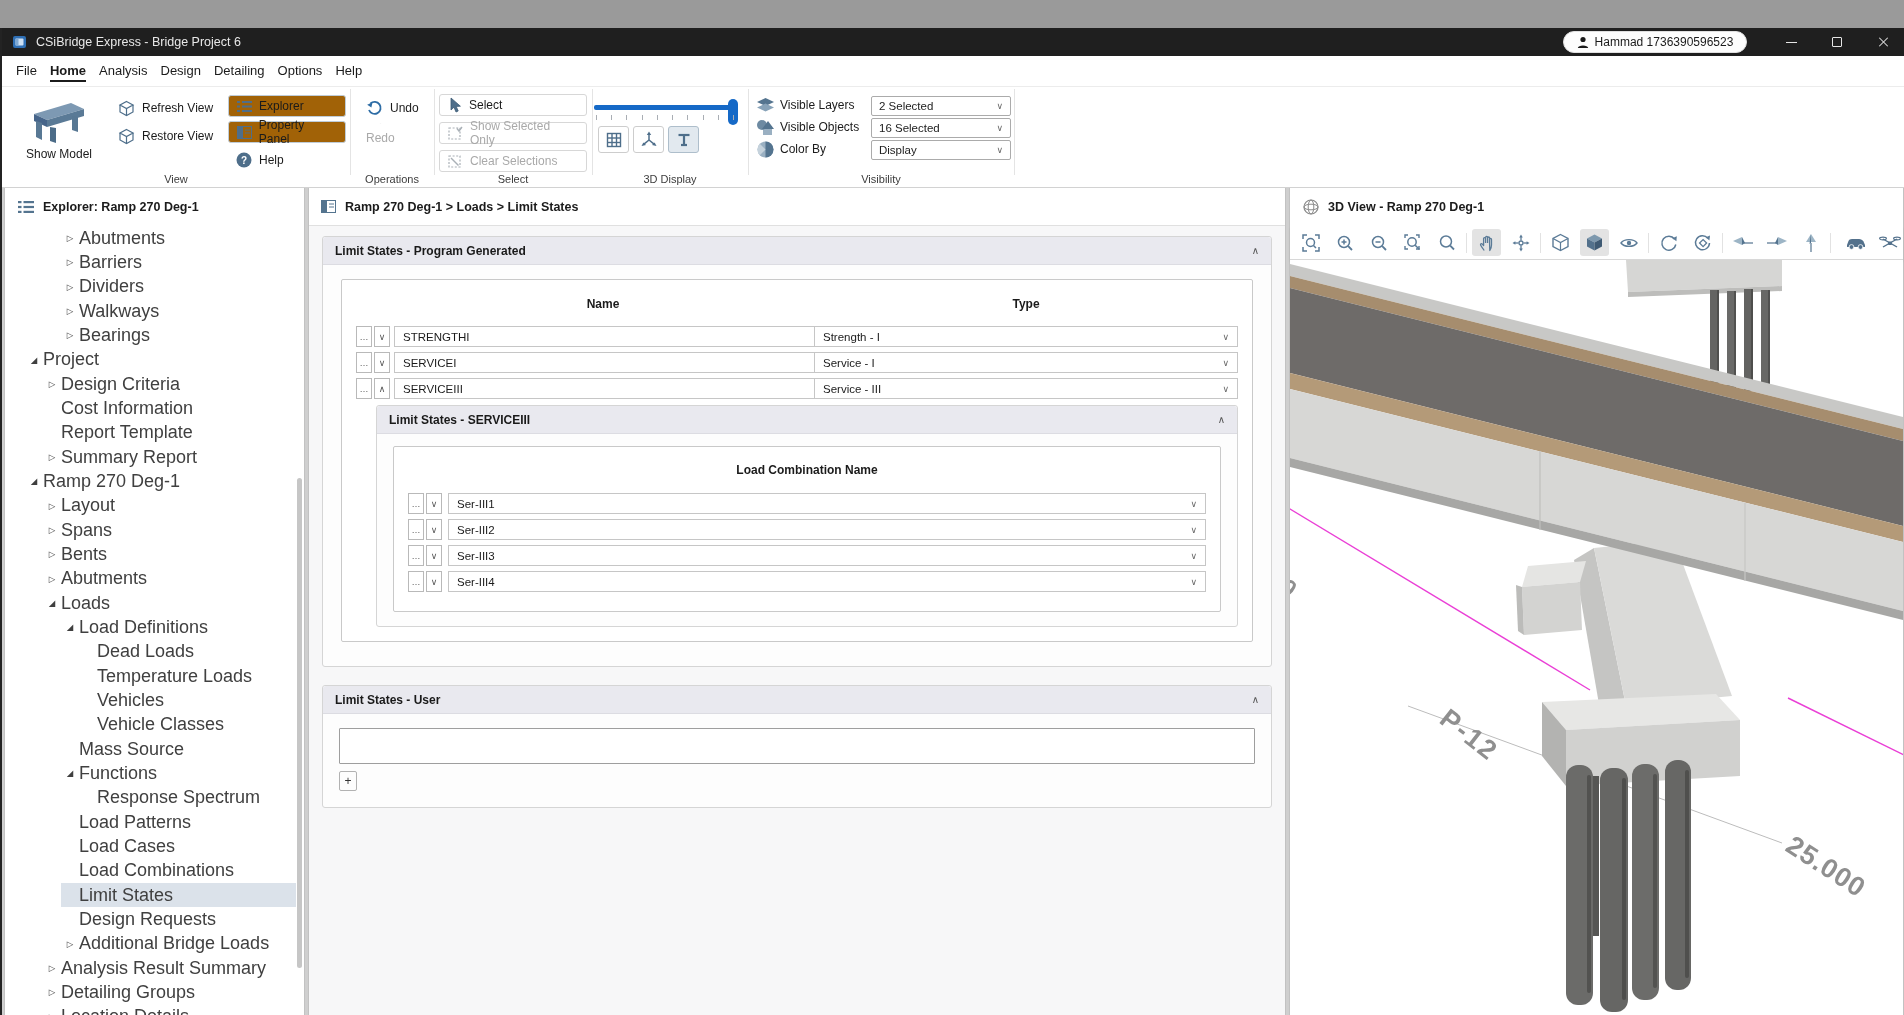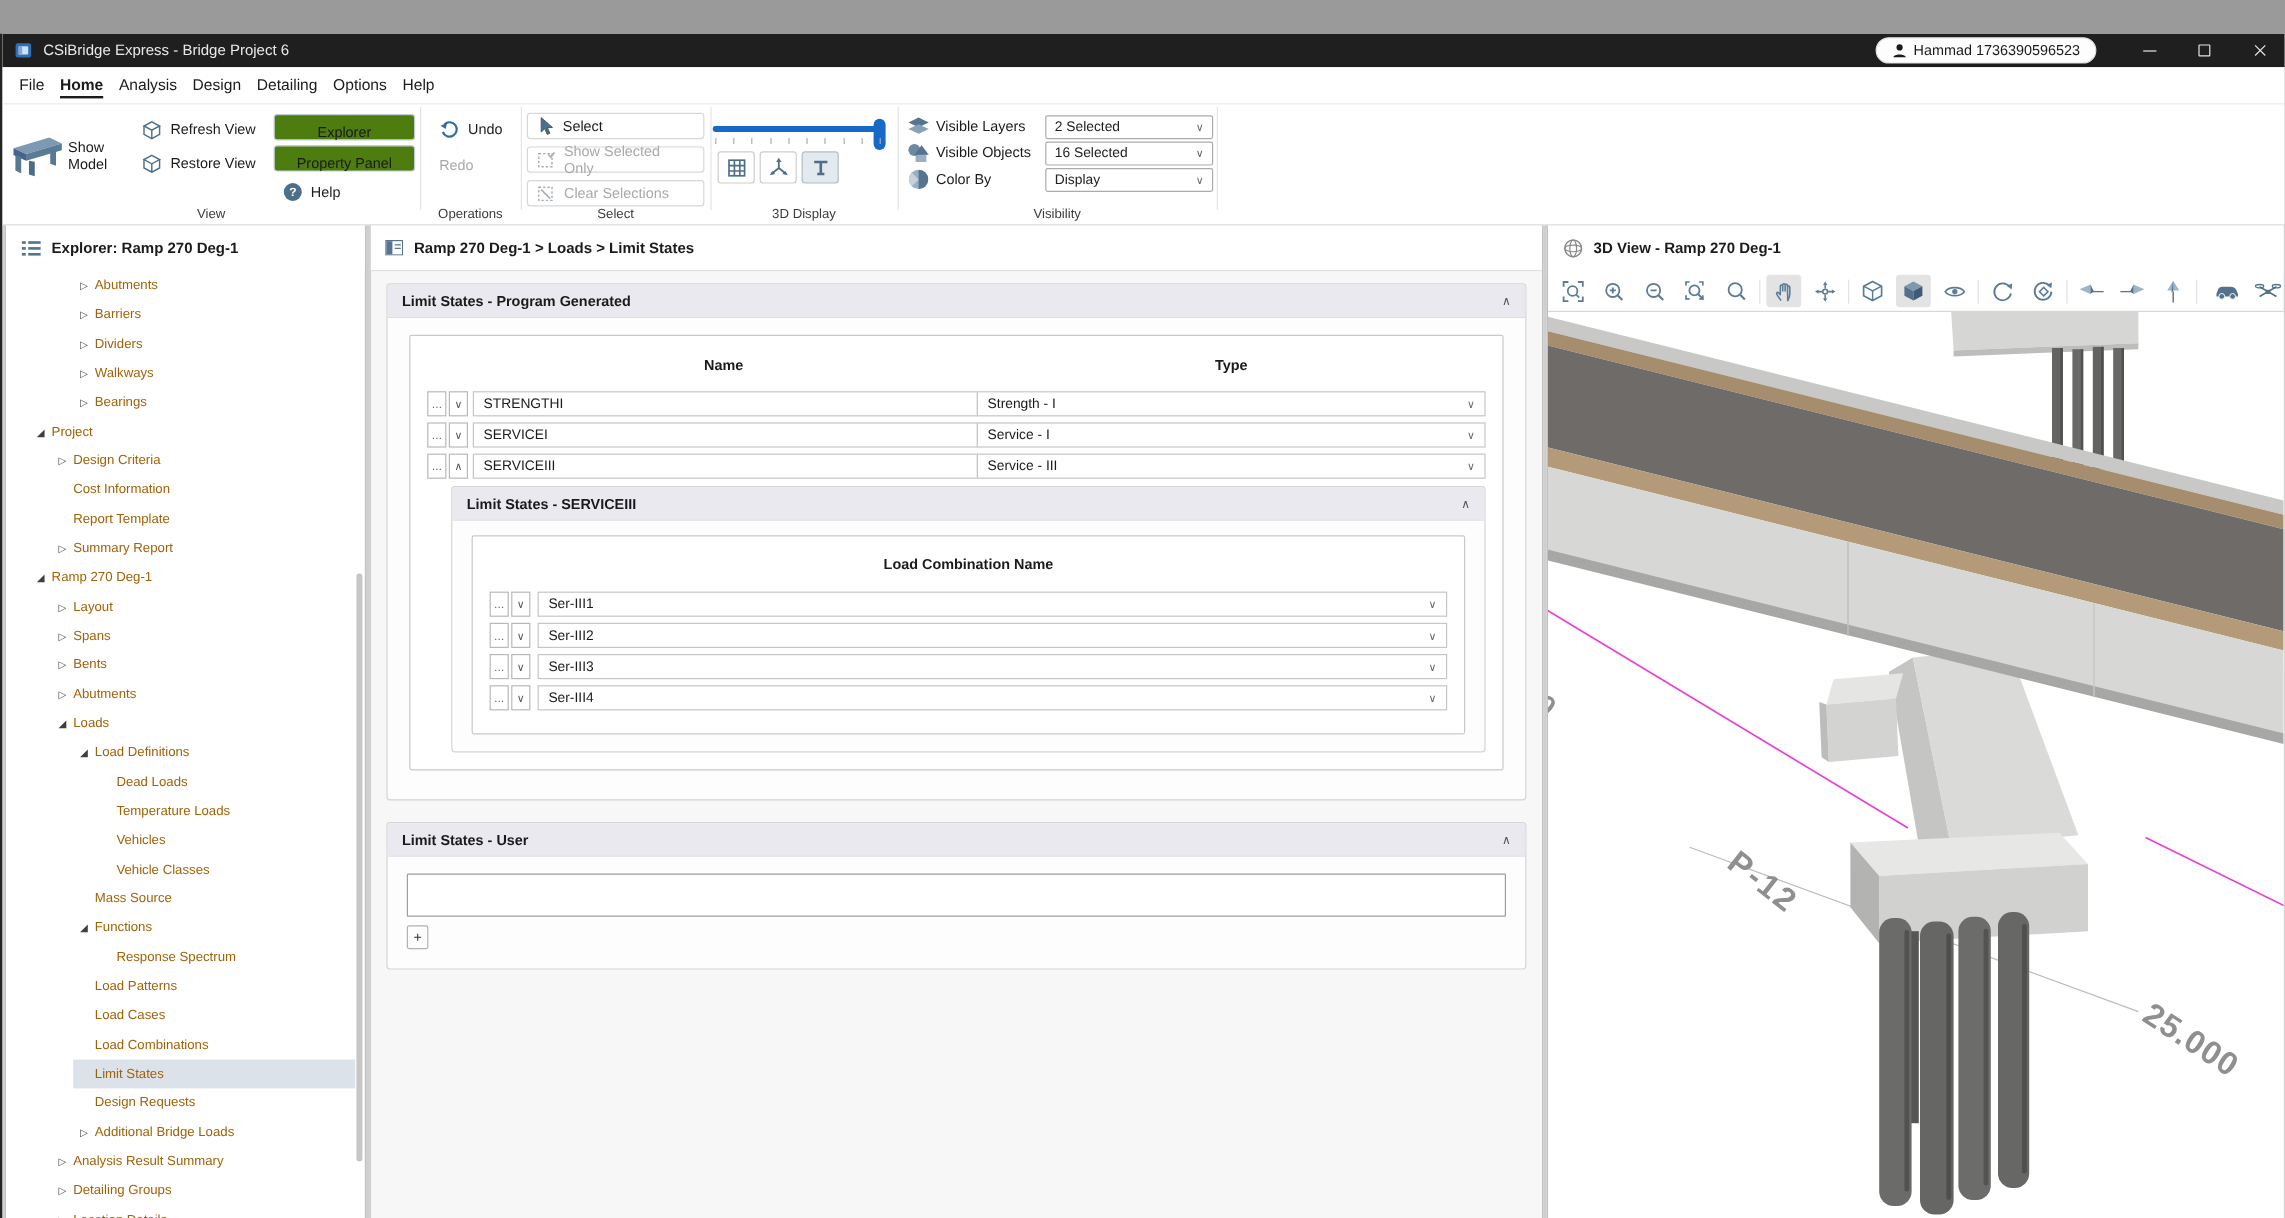--- a/index.html
+++ b/index.html
@@ -28,26 +28,26 @@
              display:flex; align-items:stretch; padding-left:14px; gap:13px; }
   .mi { font-size:13px; color:#1b1b1b; line-height:30px; position:relative; cursor:default; }
   .mi.act { font-weight:bold; }
   .mi.act:after { content:""; position:absolute; left:0; right:0; bottom:4px; height:2px; background:#1b1b1b; }
 
   
   .ribbon { position:absolute; left:0; top:58px; width:100%; height:102px; background:#ffffff;
             border-top:1px solid #ececec; border-bottom:1px solid #d2d2d2; }
   .rsep { position:absolute; top:2px; height:86px; width:1px; background:#e4e4e4; }
   .rgl { position:absolute; bottom:2px; font-size:11px; color:#3c3c3c; text-align:center; }
-  .bigbtn { position:absolute; left:6px; top:3px; width:102px; height:80px; display:flex; flex-direction:row;
+  .bigbtn { position:absolute; left:6px; top:3px; width:102px; height:80px; display:flex; flex-direction:column;
             align-items:center; justify-content:center; gap:2px; border-radius:3px; cursor:default; }
   .bigbtn .lbl { font-size:12px; color:#1b1b1b; }
   .rrow { position:absolute; height:22px; display:flex; align-items:center; gap:7px; font-size:12px; color:#1b1b1b;
           padding:0 8px; border-radius:3px; cursor:default; }
-  .rrow.toggled { background:#4d7c0f; border:1px solid #bfccd8;flex-direction:column; }
+  .rrow.toggled { background:#a16207; border:1px solid #bfccd8; }
   .rrow.btnlike { border:1px solid #d7d7d7; }
   .rrow.disabled { color:#a9a9a9; }
   .slider-track { position:absolute; left:592px; top:18px; width:142px; height:5px; background:#1569c7; border-radius:2px; }
   .slider-handle { position:absolute; left:726px; top:12px; width:10px; height:26px; background:#1569c7; border-radius:5px; cursor:pointer; }
   .ticks { position:absolute; left:594px; top:28px; width:138px; height:6px; display:flex; justify-content:space-between; }
   .tick { width:1px; height:5px; background:#a9aeb4; }
   .d3btn { position:absolute; top:39px; width:31px; height:27px; border:1px solid #cdcdcd; border-radius:3px;
            display:flex; align-items:center; justify-content:center; background:#fff; cursor:pointer; }
   .d3btn.active { background:#e2e9ef; border-color:#aebecb; }
   .visrow { position:absolute; display:flex; align-items:center; }
@@ -64,21 +64,21 @@
   .center { left:306px; width:978px; background:#f7f7f8; }
   .view3d { left:1287px; width:615px; }
   .phead { height:38px; display:flex; align-items:center; gap:9px; padding-left:13px; background:#fff; }
   .phead .ptitle { font-size:12.5px; font-weight:bold; color:#1b1b1b; }
 
   
   .tree { position:absolute; left:0; top:38px; right:0; bottom:0; overflow:hidden; }
   .trow { display:flex; align-items:center; height:24.33px; margin-right:8px; cursor:default; }
   .trow.sel { background:#dbe2ea; }
   .tarr { width:18px; text-align:center; font-size:8.5px; color:#3f3f3f; flex:none; }
-  .tlabel { font-size:11px; color:#a16207; white-space:nowrap; }
+  .tlabel { font-size:18px; color:#404040; white-space:nowrap; }
   .vscroll { position:absolute; right:2px; top:290px; width:5px; height:490px; background:#c6c6c6; border-radius:3px; cursor:pointer; }
 
   
   .crumbbar { height:38px; background:#fff; border-bottom:1px solid #e0e0e0; display:flex; align-items:center; gap:9px; padding-left:12px; }
   .crumb { font-size:12.5px; font-weight:bold; color:#1b1b1b; }
   .scrollarea { position:absolute; left:0; top:38px; right:0; bottom:0; padding:10px 13px; overflow:hidden; }
   .card { background:#fdfdfd; border:1px solid #d5d5d5; border-radius:3px; }
   .chead { height:28px; background:#e9e9ef; border-bottom:1px solid #dcdce2; display:flex; align-items:center;
            justify-content:space-between; padding:0 12px; border-radius:3px 3px 0 0; }
   .chead .ct { font-size:12px; font-weight:bold; color:#1a1a1a; }

